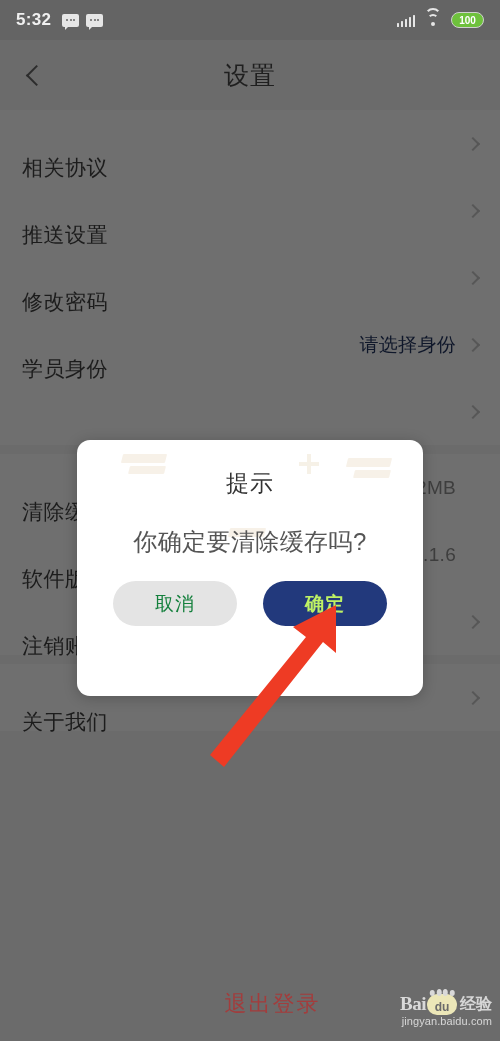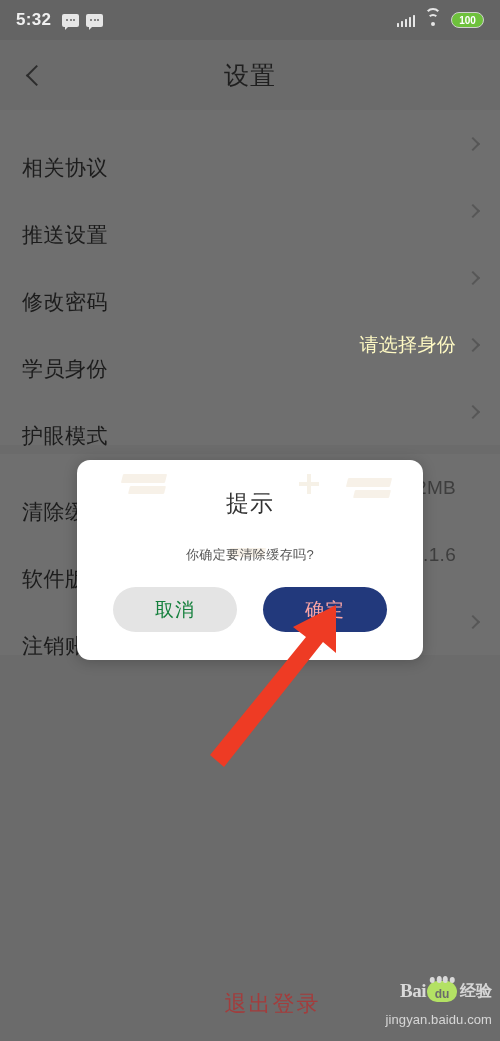--- a/index.html
+++ b/index.html
@@ -115,21 +115,21 @@
     margin-top:48px;
   }
   .row-right {
     margin-left:auto;
     display:flex; align-items:center; gap:12px;
   }
   .row-value {
     font-size:19px; color:#3e3e3e;
     letter-spacing:0.3px;
   }
-  .row-value.muted { color:#fef9c3; }
+  .row-value.muted { color:#0f172a; }
   .chev {
     width:10px; height:10px;
     border-top:2px solid #575757;
     border-right:2px solid #575757;
     transform:rotate(45deg);
     flex:none;
   }
   .chev-hidden { visibility:hidden; }
 
   
@@ -156,43 +156,43 @@
     gap:1px;
   }
   .baidu-bai {
     font-size:19px; font-weight:bold; color:#e9e9e9;
     font-family:"Liberation Serif","DejaVu Serif",serif;
     letter-spacing:-0.5px;
   }
   .baidu-paw {
     position:relative;
     width:30px; height:21px;
-    background:#bef264;
+    background:#fef9c3;
     border-radius:11px 11px 10px 10px;
     display:flex; align-items:flex-end; justify-content:center;
     color:#6b6b6b; font-size:12px; font-weight:bold;
     padding-bottom:1px;
   }
   .paw-toes { position:absolute; top:-4px; left:50%; transform:translateX(-50%); display:flex; gap:1.5px; }
   .paw-toes i { display:block; width:5px; height:6px; background:#e9e9e9; border-radius:50%; }
   .paw-toes i:nth-child(2),.paw-toes i:nth-child(3){ height:7px; margin-top:-1px; }
   .baidu-jy {
     font-size:16px; font-weight:bold; color:#e5e5e5;
     margin-left:2px;
   }
   .baidu-url {
-    font-size:13px; color:#e4e4e4;
-    margin-top:10px; letter-spacing:0.1px;
+    font-size:11px; color:#e4e4e4;
+    margin-top:0; letter-spacing:0.1px;
   }
 
   
   .dialog {
     position:absolute;
-    left:77px; top:460px;
-    width:346px; height:200px;
+    left:77px; top:440px;
+    width:346px; height:256px;
     background:#ffffff;
     border-radius:13px;
     box-shadow:0 2px 14px rgba(0,0,0,0.22);
     overflow:hidden;
     z-index:40;
   }
   .dlg-wm {
     position:absolute;
     pointer-events:none;
     background:#f6f0e6;
@@ -216,41 +216,41 @@
   .dlg-title {
     position:relative; z-index:2;
     text-align:center;
     font-size:23px; color:#333333;
     padding-top:28px;
     letter-spacing:1px;
   }
   .dlg-msg {
     position:relative; z-index:2;
     text-align:center;
-    font-size:13px; color:#555555;
+    font-size:24px; color:#555555;
     padding-top:27px;
     letter-spacing:0.4px;
   }
   .dlg-actions {
     position:relative; z-index:2;
     display:flex; justify-content:center; align-items:center;
     gap:26px;
     padding-top:23px;
   }
   .btn {
     width:124px; height:45px;
     border:none;
     border-radius:23px;
     font-size:19px;
     font-family:"Liberation Sans","DejaVu Sans",sans-serif;
     letter-spacing:1px;
     cursor:pointer;
   }
   .btn-cancel { background:#e4e4e4; color:#15803d; }
-  .btn-confirm { background:#22397c; color:#fca5a5; }
+  .btn-confirm { background:#22397c; color:#bef264;font-weight:bold; }
 
   
   .arrow-ann {
     position:absolute;
     left:180px; top:595px;
     width:200px; height:200px;
     z-index:60;
     pointer-events:none;
   }
 </style>
@@ -318,21 +318,20 @@
           </span>
         </div>
         <div class="row">
           <span class="row-label">学员身份</span>
           <span class="row-right">
             <span class="row-value muted">请选择身份</span>
             <span class="chev"></span>
           </span>
         </div>
         <div class="row">
-          <span class="row-label">护眼模式</span>
           <span class="row-right">
             <span class="chev"></span>
           </span>
         </div>
       </div>
       <div class="group">
         <div class="row">
           <span class="row-label">清除缓存</span>
           <span class="row-right">
             <span class="row-value">0.72MB</span>
@@ -341,20 +340,28 @@
         </div>
         <div class="row">
           <span class="row-label">软件版本</span>
           <span class="row-right">
             <span class="row-value">4.1.6</span>
             <span class="chev chev-hidden"></span>
           </span>
         </div>
         <div class="row">
           <span class="row-label">注销账号</span>
+          <span class="row-right">
+            <span class="chev"></span>
+          </span>
+        </div>
+      </div>
+      <div class="group">
+        <div class="row">
+          <span class="row-label">关于我们</span>
           <span class="row-right">
             <span class="chev"></span>
           </span>
         </div>
       </div>
     </div>
 
   <div class="logout" style="color: rgb(163, 60, 60);">退出登录</div>
 
   <div class="baidu-wm">

